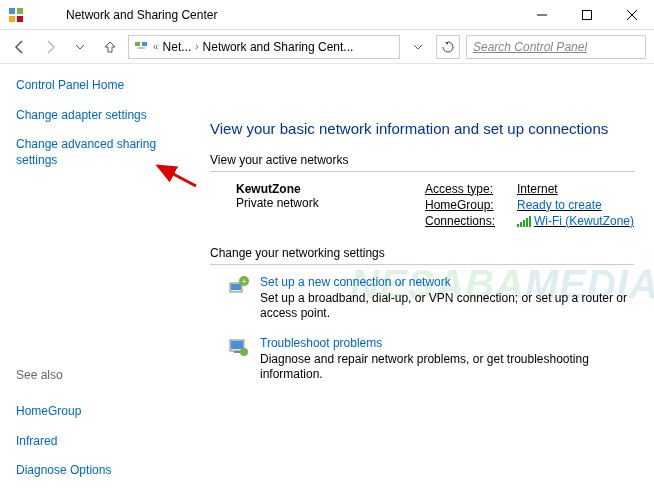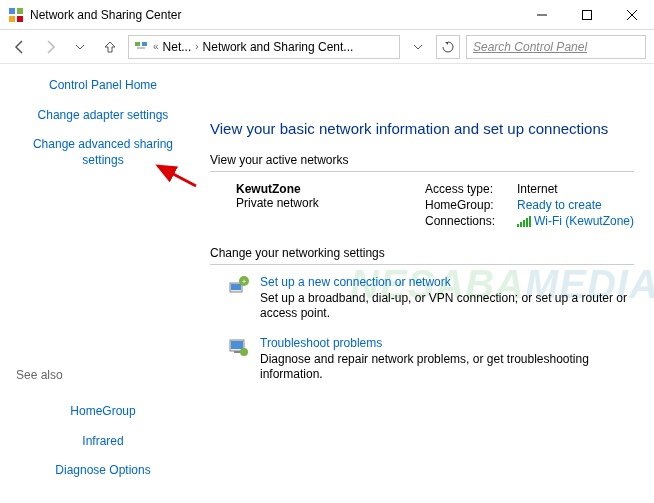--- a/index.html
+++ b/index.html
@@ -1,42 +1,42 @@
 <!DOCTYPE html>
 <html><head>
 <meta charset="utf-8">
 <style>
 * { box-sizing: border-box; margin: 0; padding: 0; font-family: "Segoe UI", Tahoma, sans-serif; }
 body { background: #fff; width: 654px; height: 503px; overflow: hidden; position: relative; }
 .titlebar { height: 30px; display: flex; align-items: center; border-bottom: 1px solid #ddd; }
 .titlebar .icon { width: 16px; height: 16px; margin: 0 6px 0 8px; }
-.titlebar .title { font-size: 12px; color: #000; flex: 1; }
+.titlebar .title { font-size: 12px; color: #000; flex: 1; margin-left: 36px; }
 .titlebar .ctrls { display: flex; height: 100%; }
 .titlebar .ctrls .btn { width: 45px; display: flex; align-items: center; justify-content: center; font-size: 14px; }
 .navbar { height: 34px; display: flex; align-items: center; padding: 0 8px; gap: 6px; border-bottom: 1px solid #e5e5e5; }
 .navbtn { width: 24px; height: 24px; display: flex; align-items: center; justify-content: center; color: #555; font-size: 14px; }
 .navbtn.disabled { color: #bbb; }
 .breadcrumb { flex: 1; border: 1px solid #ccc; height: 24px; display: flex; align-items: center; font-size: 12px; padding: 0 4px; gap: 4px; }
 .breadcrumb .sep { color: #666; font-size: 10px; }
 .refresh { width: 24px; height: 24px; border: 1px solid #ccc; display: flex; align-items: center; justify-content: center; font-size: 12px; color: #444; }
 .search { width: 180px; height: 24px; border: 1px solid #ccc; font-size: 12px; padding: 0 6px; color: #888; font-style: italic; display: flex; align-items: center; text-decoration: underline; }
 .content { display: flex; height: calc(100% - 64px); }
 .sidebar { width: 200px; padding: 14px 10px 10px 16px; display: flex; flex-direction: column; }
-.sidebar a, .sidebar span.link { color: #0066cc; font-size: 12px; text-decoration: none; display: block; margin-bottom: 14px; cursor: pointer; line-height: 1.3; text-align: center; }
+.sidebar a, .sidebar span.link { color: #0066cc; font-size: 12px; text-decoration: none; display: block; margin-bottom: 14px; cursor: pointer; line-height: 1.3; }
 .sidebar .seealso { color: #666; font-size: 12px; margin-bottom: 22px; }
 .sidebar .spacer { flex: 1; }
 .main { flex: 1; padding: 10px 20px 10px 10px; position: relative; font-size: 12px; color: #000; }
 .main h1 { color: #003399; font-size: 15px; font-weight: normal; margin-bottom: 14px; line-height: 1.3; }
 .section-h { font-size: 12px; color: #000; margin-bottom: 2px; }
 .hr { border: none; border-top: 1px solid #ccc; margin: 4px 0 10px; }
 .netrow { display: flex; gap: 3px; margin-bottom: 16px; }
 .netleft { padding-left: 26px; }
 .netname { font-weight: bold; font-size: 12px; }
 .nettype { font-size: 12px; color: #000; }
-.netright { margin-left: auto; font-size: 12px; }
+.netright { margin-left: auto; font-size: 12px; text-decoration: underline; }
 .netright .row { display: flex; gap: 8px; margin-bottom: 2px; }
 .netright .lbl { width: 84px; color: #000; }
 .netright .val { color: #0066cc; cursor: pointer; }
 .netright .plain { color: #000; }
 .settings { }
 .setitem { display: flex; gap: 10px; margin-bottom: 14px; padding-left: 18px; }
 .seticon { width: 22px; height: 22px; flex-shrink: 0; }
 .settext .title { color: #0066cc; font-size: 12px; cursor: pointer; }
 .settext .desc { color: #000; font-size: 12px; line-height: 1.3; margin-top: 2px; }
 .arrow { position: absolute; left: 152px; top: 162px; pointer-events: none; }

